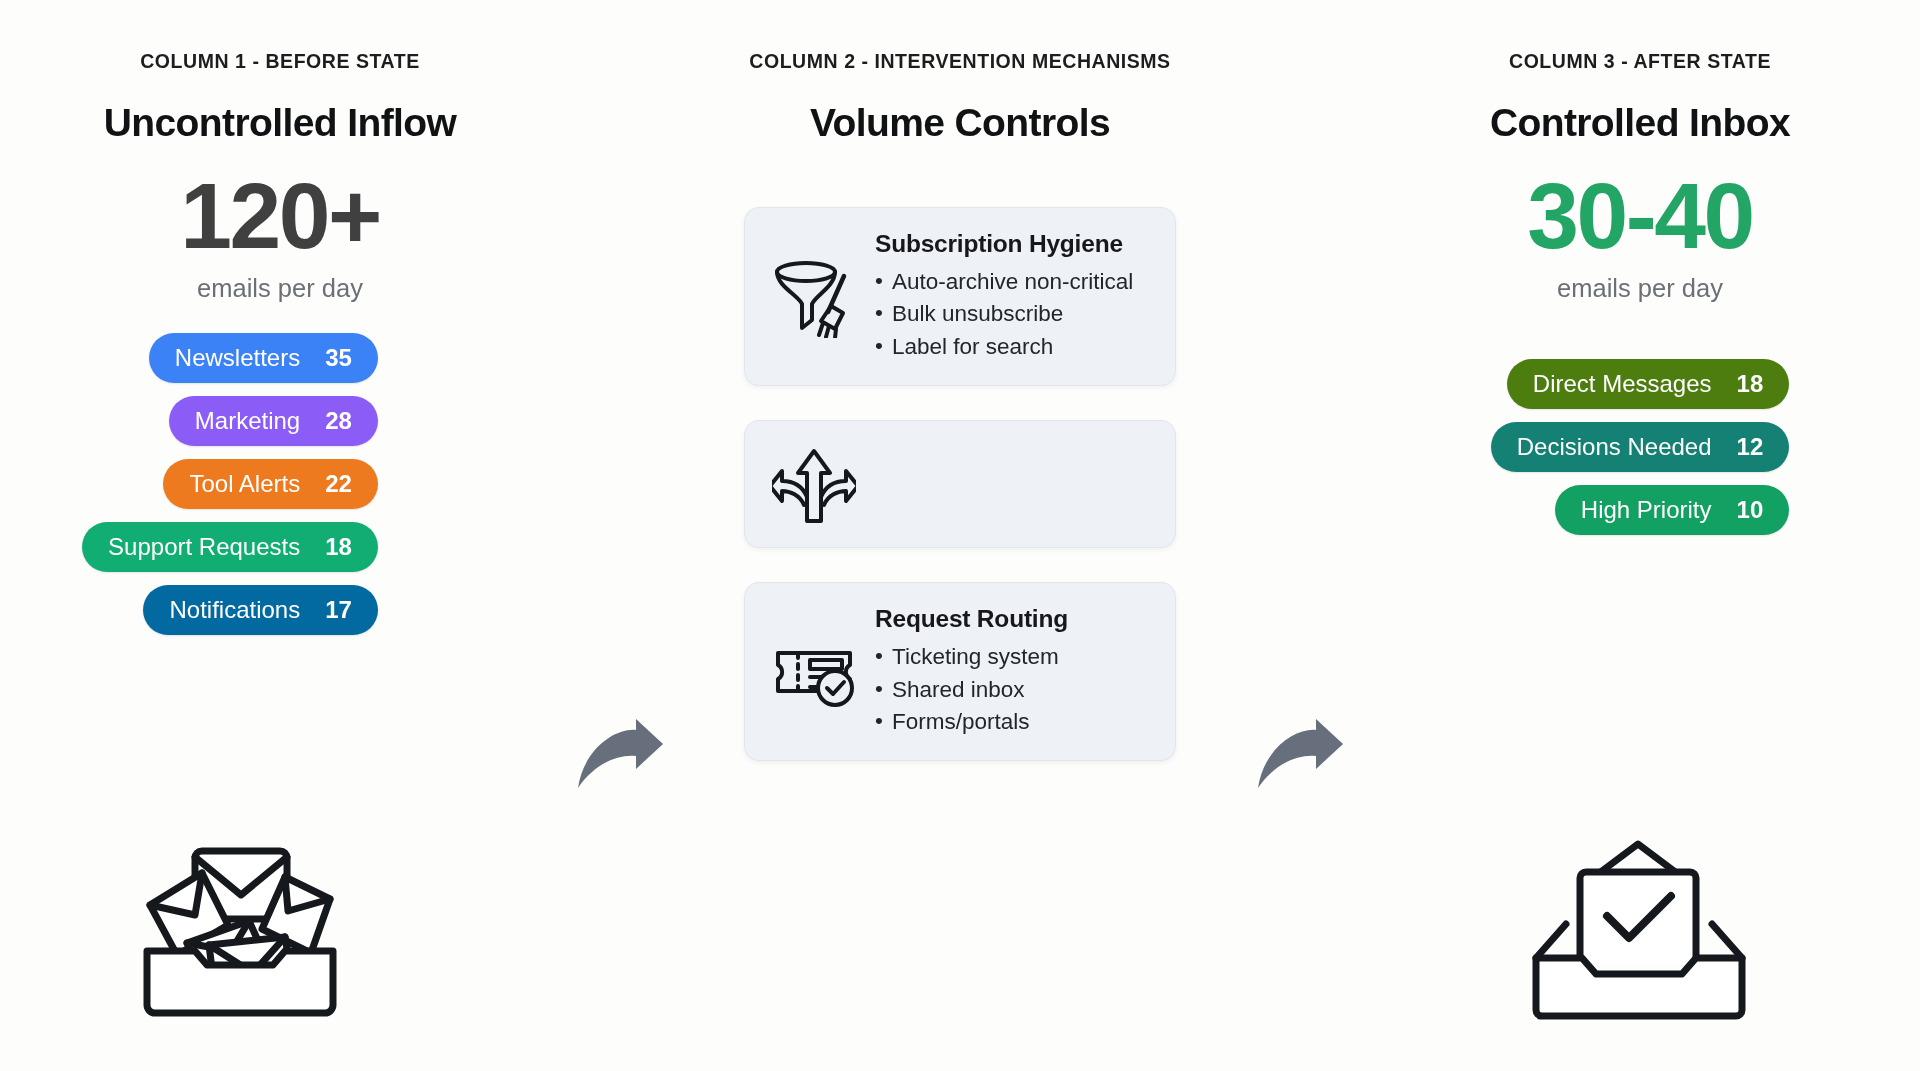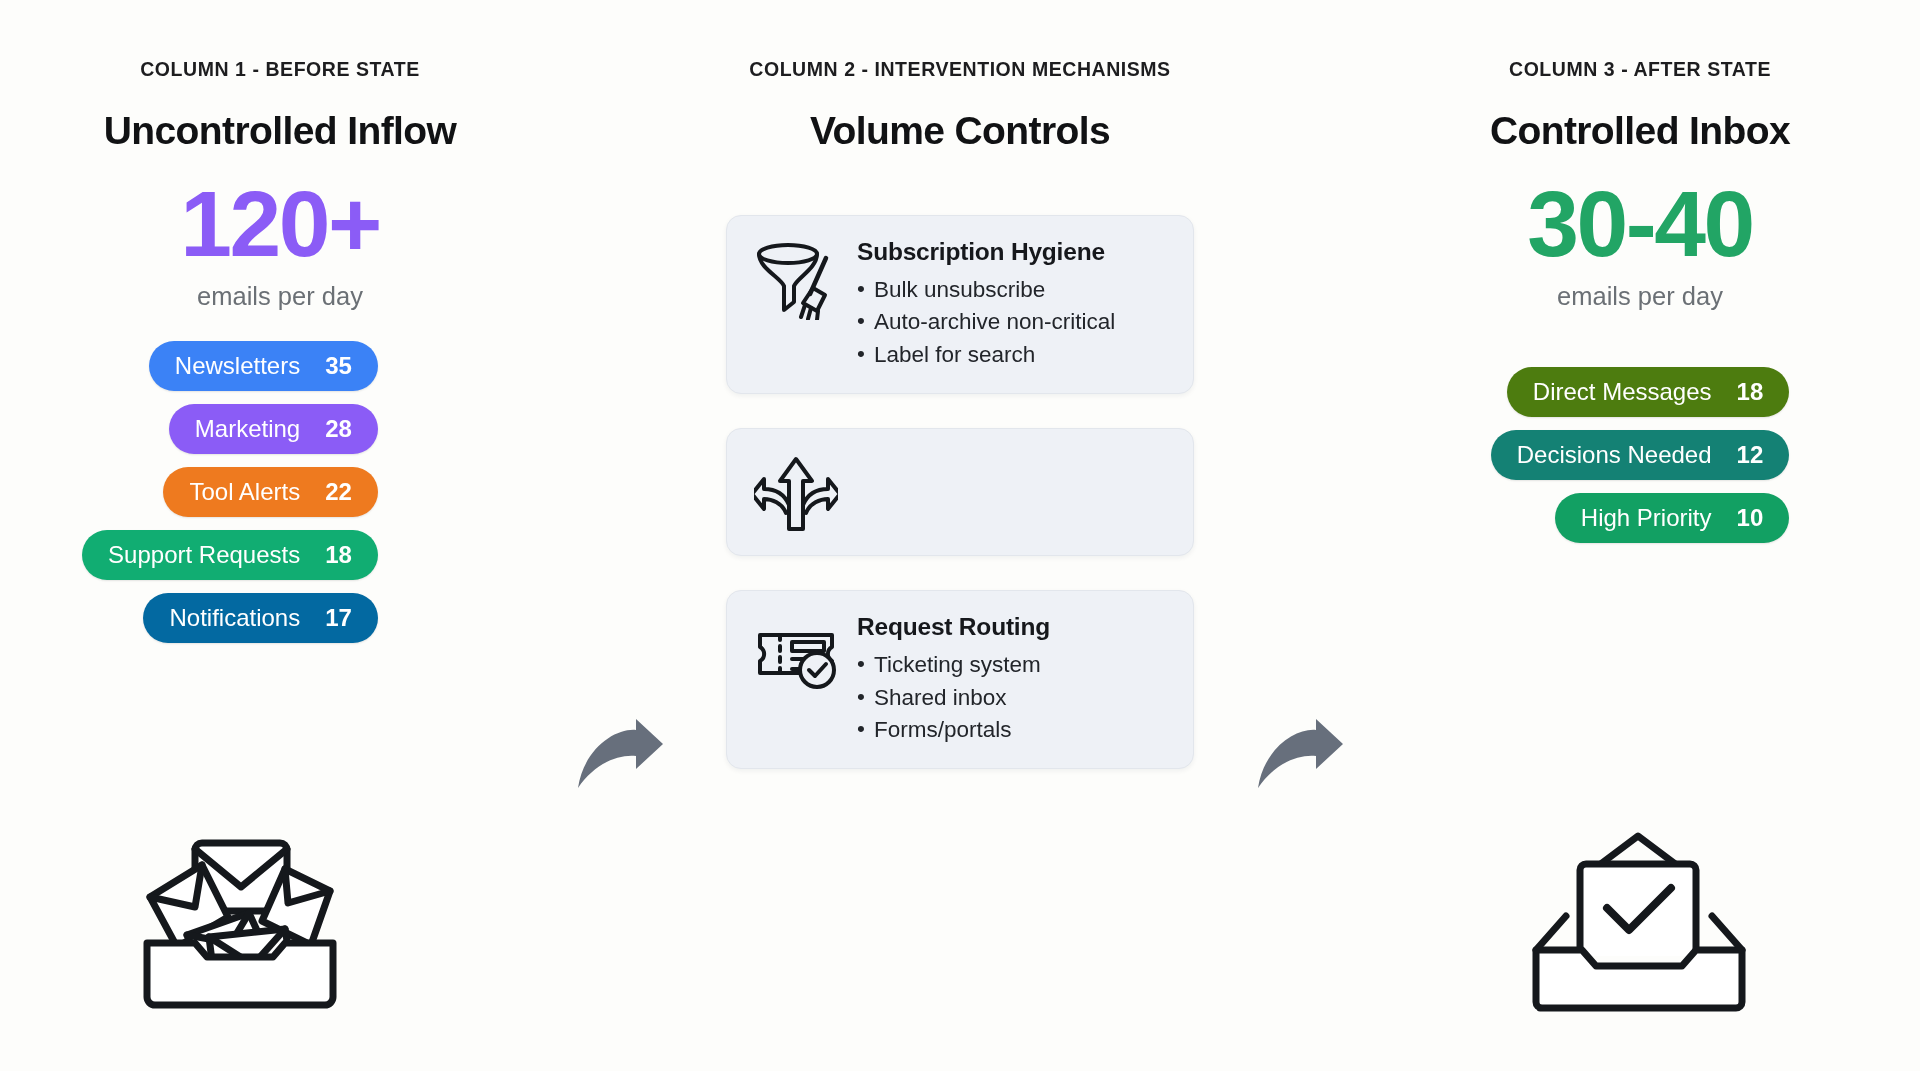--- a/index.html
+++ b/index.html
@@ -12,21 +12,21 @@
     overflow: hidden;
     position: relative;
   }
 
   .board {
     position: relative;
     width: 1920px;
     height: 1071px;
     display: grid;
     grid-template-columns: 560px 120px 560px 120px 560px;
-    padding: 8px 0;
+    padding: 0 0;
   }
 
   
   .col {
     display: flex;
     flex-direction: column;
     align-items: center;
     padding-top: 50px;
   }
 
@@ -48,21 +48,21 @@
     margin-bottom: 26px;
   }
 
   .big-stat {
     font-size: 93px;
     font-weight: 700;
     line-height: 0.98;
     letter-spacing: -2.5px;
     text-align: center;
   }
-  .stat-before { color: #8b5cf6; }
+  .stat-before { color: #404040; }
   .stat-after  { color: #22a565; }
 
   .stat-sub {
     font-size: 25.5px;
     color: #6b7075;
     text-align: center;
     margin-top: 12px;
   }
 
   
@@ -85,27 +85,27 @@
     margin-bottom: 13px;
     box-shadow: 0 1px 2px rgba(0,0,0,0.10);
   }
   .pill-label { font-size: 24px; font-weight: 400; }
   .pill-value { font-size: 24px; font-weight: 700; }
 
   
   .cards { display: flex; flex-direction: column; margin-top: 36px; }
 
   .card {
-    width: 468px;
+    width: 432px;
     background: #eef1f6;
     border: 1px solid #e2e6ec;
     border-radius: 15px;
     box-shadow: 0 2px 5px rgba(20,30,50,0.06);
     display: flex;
-    align-items: flex-start;
+    align-items: center;
     gap: 18px;
     padding: 22px 24px 22px 26px;
     margin-bottom: 34px;
   }
   .card-icon { flex: 0 0 86px; display: flex; align-items: center; justify-content: center; }
   .card-body { flex: 1; }
   .card-title {
     font-size: 24.5px;
     font-weight: 700;
     color: #16181c;
@@ -222,22 +222,22 @@
             <ellipse cx="34" cy="16" rx="29" ry="9"></ellipse>
             <path d="M5 16 C5 30 27 40 30 48 L30 72 L40 64 L40 48 C43 40 63 30 63 16"></path>
             <path d="M72 20 L56 56" stroke-width="4.5"></path>
             <path d="M59 50 L71 57 L63 73 L49 65 Z"></path>
             <path d="M51 67 L47 79 M57 70 L54 81 M64 73 L63 82"></path>
           </svg>
         </div>
         <div class="card-body">
           <div class="card-title">Subscription Hygiene</div>
           <ul class="card-list">
+            <li>Auto-archive non-critical</li>
             <li>Bulk unsubscribe</li>
-            <li>Auto-archive non-critical</li>
             <li>Label for search</li>
           </ul>
         </div>
       </div>
 
       <div class="card">
         <div class="card-icon">
           <svg width="84" height="82" viewBox="0 0 84 82" fill="none" stroke="#15181c" stroke-width="4" stroke-linejoin="round" stroke-linecap="round">
 
             <path d="M35 78 L35 30 L26 30 L42 8 L58 30 L49 30 L49 78 Z"></path>

